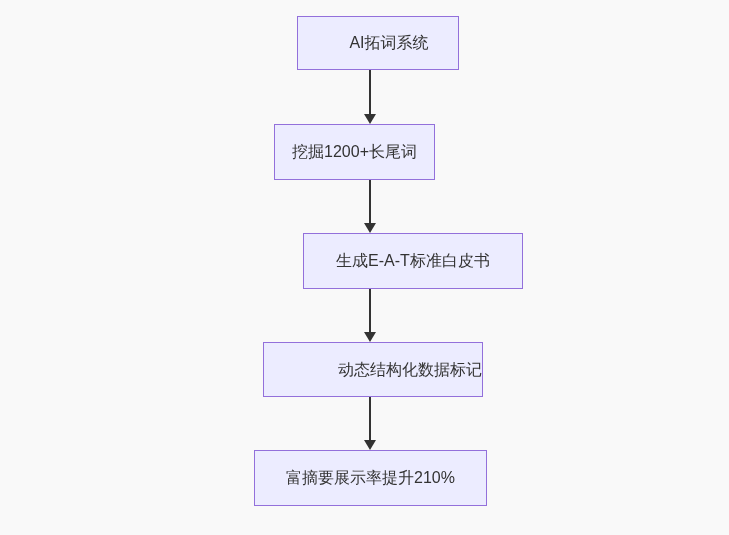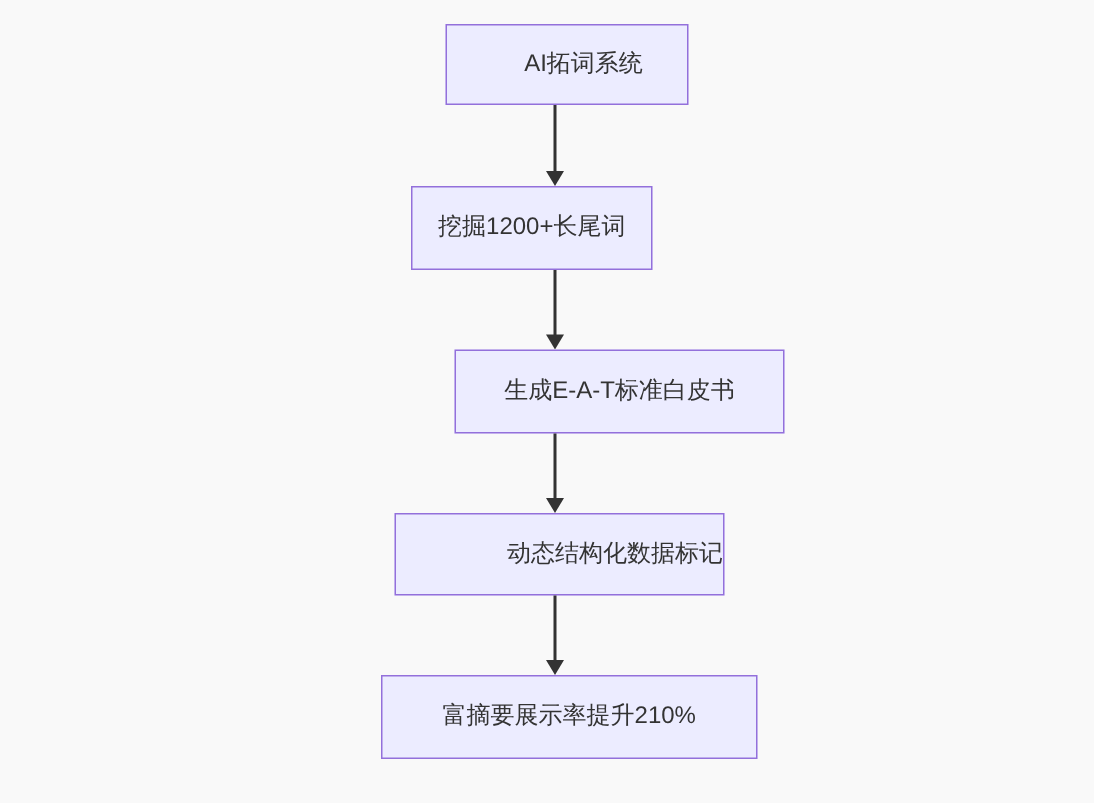--- a/index.html
+++ b/index.html
@@ -29,21 +29,21 @@
     align-items: center;
     justify-content: center;
     text-align: center;
     box-sizing: border-box;
     line-height: 1.2;
   }
   .node-1 { left: 297px; top: 16px;  width: 162px; height: 54px; padding-left: 22px; }
   .node-2 { left: 274px; top: 124px; width: 161px; height: 56px; }
   .node-3 { left: 261px; top: 233px; width: 220px; height: 56px; margin-left: 42px; }
   .node-4 { left: 263px; top: 342px; width: 220px; height: 55px; justify-content: flex-end; }
-  .node-5 { left: 254px; top: 450px; width: 251px; height: 56px; }
+  .node-5 { left: 254px; top: 450px; width: 233px; height: 56px; }
 
   .edge {
     position: absolute;
     width: 14px;
     margin-left: -7px;
   }
   .edge-line {
     position: absolute;
     left: 6px;
     top: 0;

